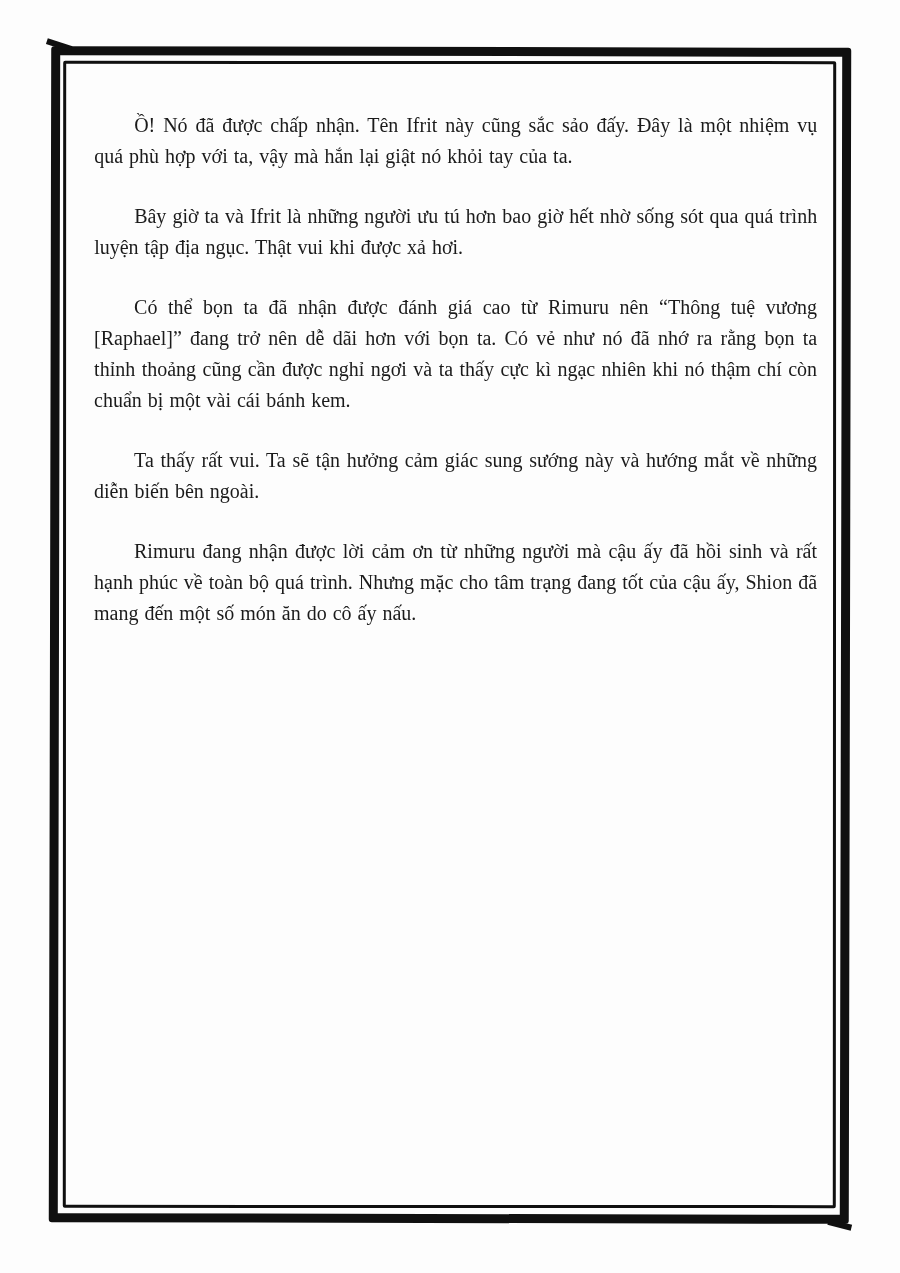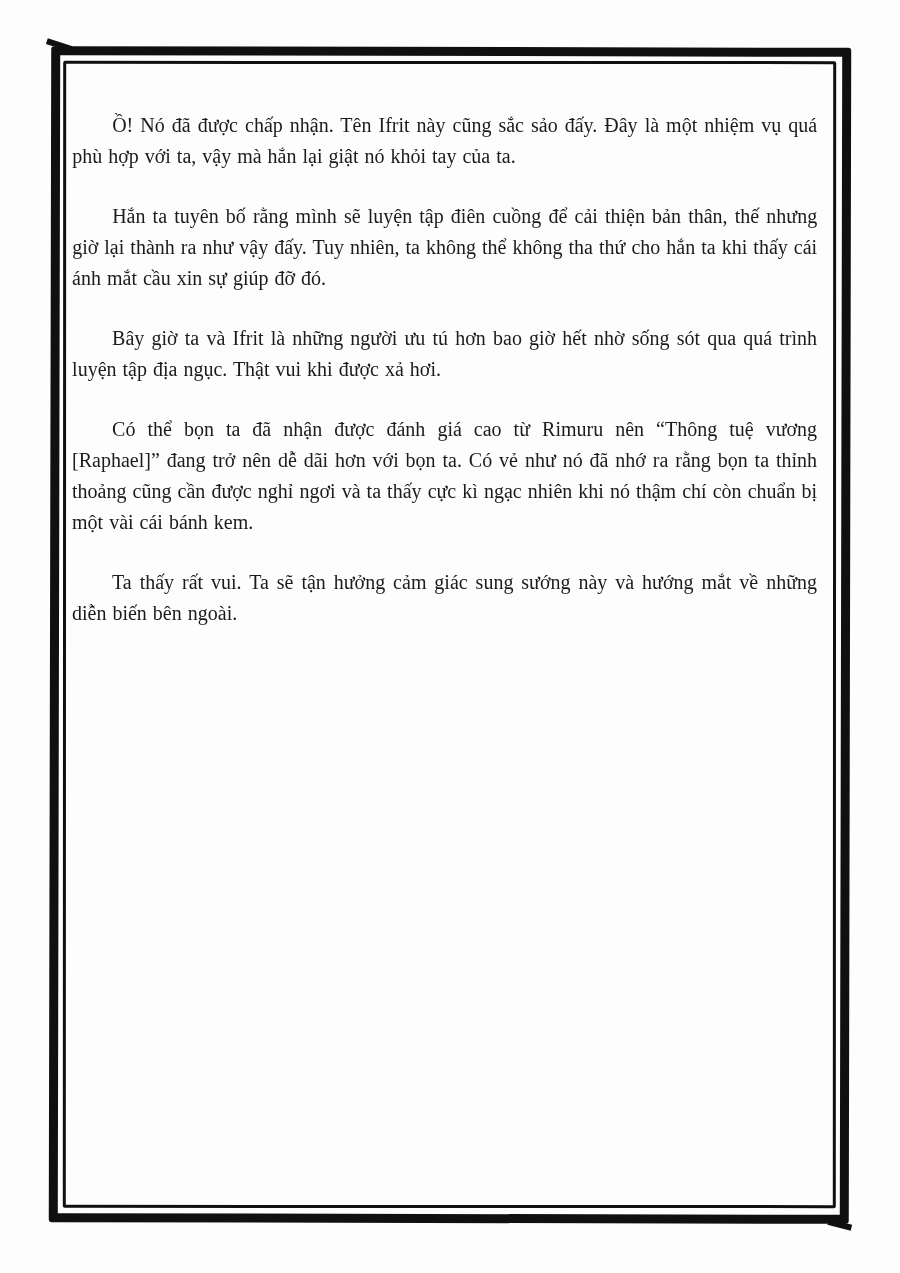--- a/index.html
+++ b/index.html
@@ -62,21 +62,21 @@
     border: 3px solid #101010;
     border-radius: 2px;
     transform: rotate(-0.1deg);
   }
   .content {
     position: absolute;
     left: 0;
     top: 0;
     right: 0;
     bottom: 0;
-    padding: 46px 16px 0 6px;
+    padding: 46px 16px 0 28px;
     box-sizing: border-box;
     overflow: hidden;
   }
   .content p {
     margin: 0 0 29px 0;
     font-size: 20px;
     line-height: 31px;
     color: #1b1b1b;
     text-align: justify;
     text-indent: 40px;
@@ -84,20 +84,20 @@
   }
 </style>
 </head>
 <body>
 
 <div class="page">
   <div class="frame-outer">
     <div class="frame-inner">
       <div class="content">
         <p>Ồ! Nó đã được chấp nhận. Tên Ifrit này cũng sắc sảo đấy. Đây là một nhiệm vụ quá phù hợp với ta, vậy mà hắn lại giật nó khỏi tay của ta.</p>
-        <p>Hắn ta tuyên bố rằng mình sẽ luyện tập điên cuồng để cải thiện bản thân, thế nhưng giờ lại thành ra như vậy đấy. Tuy nhiên, ta không thể không tha thứ cho hắn ta khi thấy cái ánh mắt cầu xin sự giúp đỡ đó.</p>
         <p>Bây giờ ta và Ifrit là những người ưu tú hơn bao giờ hết nhờ sống sót qua quá trình luyện tập địa ngục. Thật vui khi được xả hơi.</p>
         <p>Có thể bọn ta đã nhận được đánh giá cao từ Rimuru nên “Thông tuệ vương [Raphael]” đang trở nên dễ dãi hơn với bọn ta. Có vẻ như nó đã nhớ ra rằng bọn ta thỉnh thoảng cũng cần được nghỉ ngơi và ta thấy cực kì ngạc nhiên khi nó thậm chí còn chuẩn bị một vài cái bánh kem.</p>
         <p>Ta thấy rất vui. Ta sẽ tận hưởng cảm giác sung sướng này và hướng mắt về những diễn biến bên ngoài.</p>
+        <p>Rimuru đang nhận được lời cảm ơn từ những người mà cậu ấy đã hồi sinh và rất hạnh phúc về toàn bộ quá trình. Nhưng mặc cho tâm trạng đang tốt của cậu ấy, Shion đã mang đến một số món ăn do cô ấy nấu.</p>
       </div>
     </div>
   </div>
 </div>
 
 </body></html>

